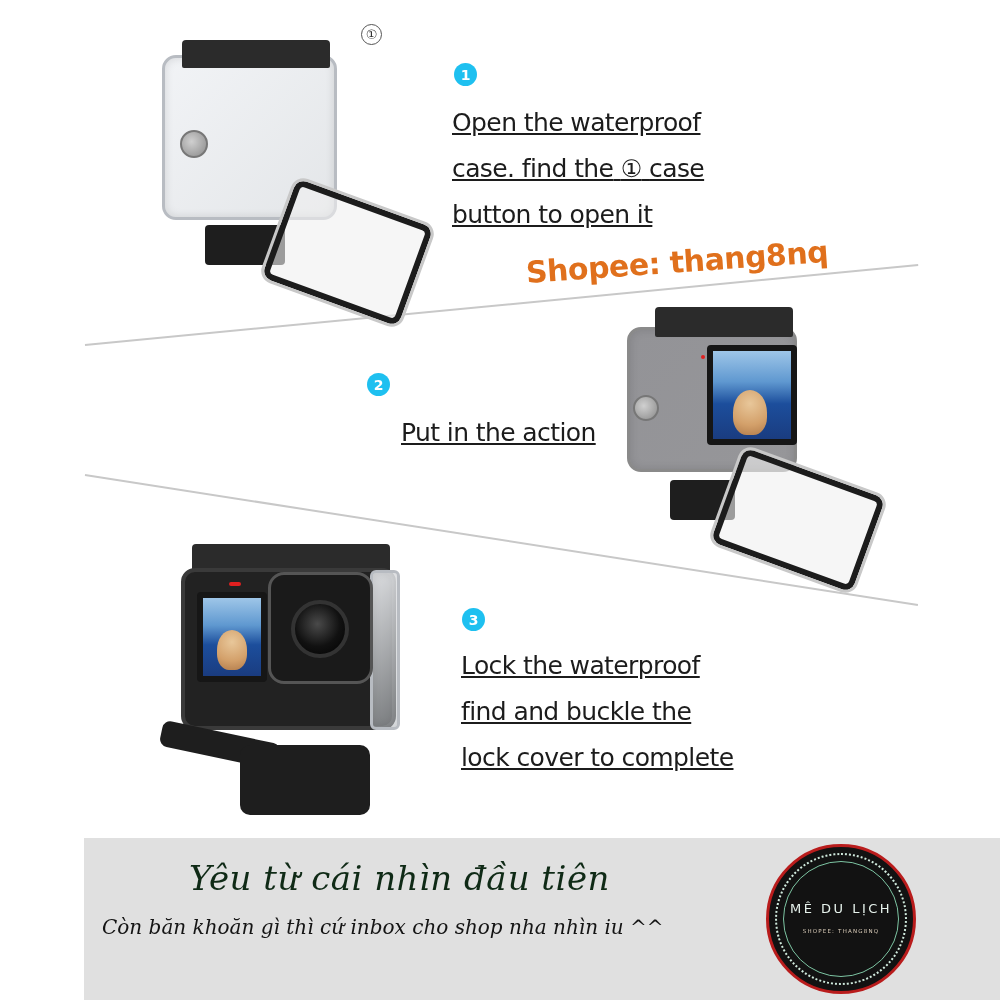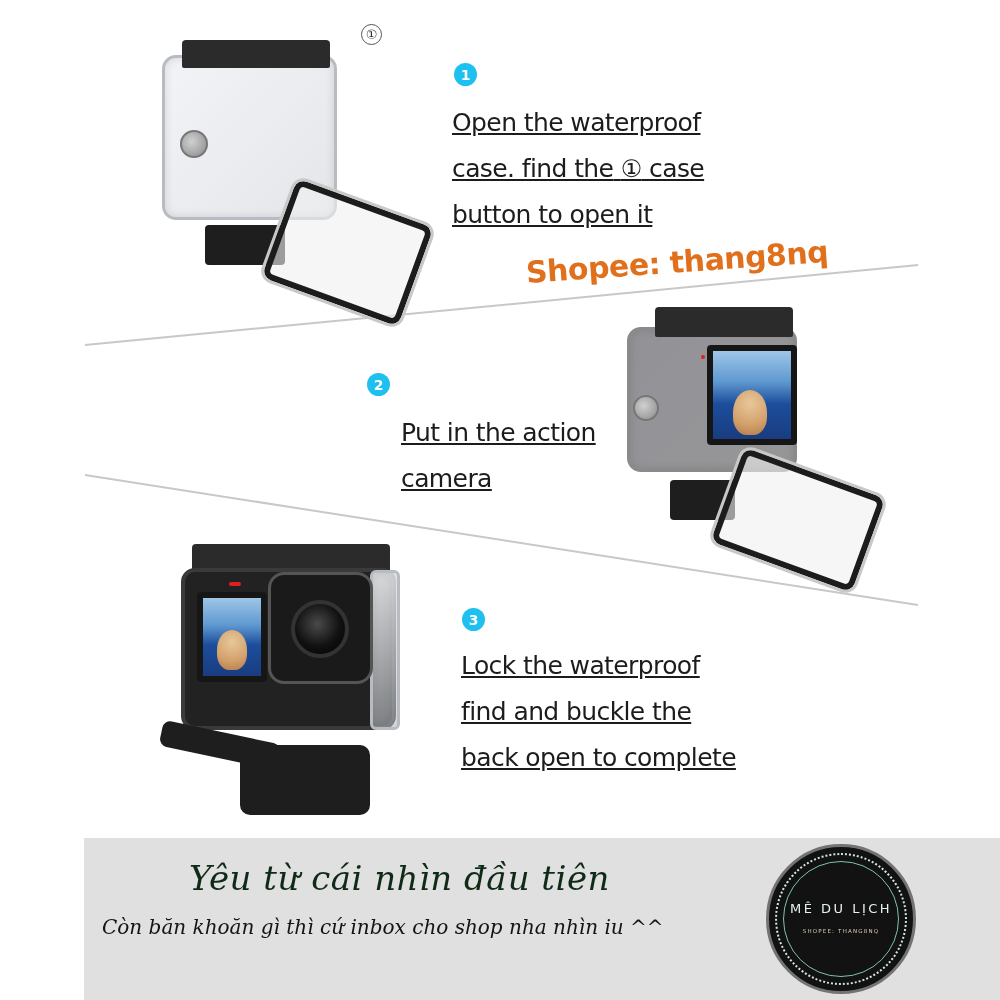--- a/index.html
+++ b/index.html
@@ -100,21 +100,21 @@
       position: absolute; left: 105px; top: 20px; font-family: "DejaVu Serif", serif;
       font-style: italic; font-size: 34px; color: #0f2a16; white-space: nowrap;
       letter-spacing: 0.5px;
     }
     .footer-sub {
       position: absolute; left: 18px; top: 77px; font-family: "DejaVu Serif", serif;
       font-style: italic; font-size: 20px; color: #141414; white-space: nowrap;
     }
     .badge {
       position: absolute; left: 682px; top: 6px; width: 150px; height: 150px;
-      border-radius: 50%; background: #121212; border: 3px solid #737373;
+      border-radius: 50%; background: #121212; border: 3px solid #b91c1c;
       display: flex; flex-direction: column; align-items: center; justify-content: center;
     }
     .badge-ring-dots {
       position: absolute; inset: 6px; border-radius: 50%; border: 2px dotted #cfe9dc;
     }
     .badge-ring-inner {
       position: absolute; inset: 14px; border-radius: 50%; border: 1px solid #7dc5a3;
     }
     .badge-name {
       position: relative; font-family: "DejaVu Sans", sans-serif; color: #e6f2ec;
@@ -156,41 +156,40 @@
   <div class="diver" style="left:108px;top:85px;width:34px;height:45px;"></div>
   <div class="rec-dot" style="left:76px;top:50px;width:4px;height:4px;"></div>
   <div class="case-knob" style="left:8px;top:90px;width:26px;height:26px;"></div>
   <div class="mount" style="left:45px;top:175px;width:65px;height:40px;"></div>
   <div class="back-door" style="left:98px;top:165px;width:150px;height:100px;transform:rotate(20deg);"></div>
 </div>
 
 <div id="step2-num" class="step-num">2</div>
 <div id="step2-text" class="step-text">
   <span class="line">Put in the action</span>
-  <span class="line">camera</span>
 </div>
 
 <div class="product" style="left:155px;top:540px;width:250px;height:280px;">
   <div class="case-top" style="left:37px;top:4px;width:198px;height:28px;"></div>
   <div class="cam-front" style="left:26px;top:28px;width:215px;height:162px;"></div>
   <div class="case-body" style="left:215px;top:30px;width:30px;height:160px;border-radius:6px;"></div>
   <div class="screen" style="left:42px;top:52px;width:70px;height:90px;"></div>
   <div class="diver" style="left:62px;top:90px;width:30px;height:40px;"></div>
   <div class="rec-dot" style="left:74px;top:42px;width:12px;height:4px;"></div>
   <div class="lens-box" style="left:113px;top:32px;width:105px;height:112px;"></div>
   <div class="lens" style="left:136px;top:60px;width:58px;height:58px;"></div>
   <div class="mount" style="left:5px;top:192px;width:120px;height:26px;transform:rotate(12deg);border-radius:8px;"></div>
   <div class="mount" style="left:85px;top:205px;width:130px;height:70px;border-radius:10px;"></div>
 </div>
 
 <div id="step3-num" class="step-num">3</div>
 <div id="step3-text" class="step-text">
   <span class="line">Lock the waterproof</span>
   <span class="line">find and buckle the</span>
-  <span class="line">back open to complete</span>
+  <span class="line">lock cover to complete</span>
 </div>
 
 <div class="footer">
   <div class="footer-title">Yêu từ cái nhìn đầu tiên</div>
   <div class="footer-sub">Còn băn khoăn gì thì cứ inbox cho shop nha nhìn iu ^^</div>
   <div class="badge">
     <div class="badge-ring-dots"></div>
     <div class="badge-ring-inner"></div>
     <div class="badge-name">MÊ DU LỊCH</div>
     <div class="badge-sub">SHOPEE: THANG8NQ</div>

